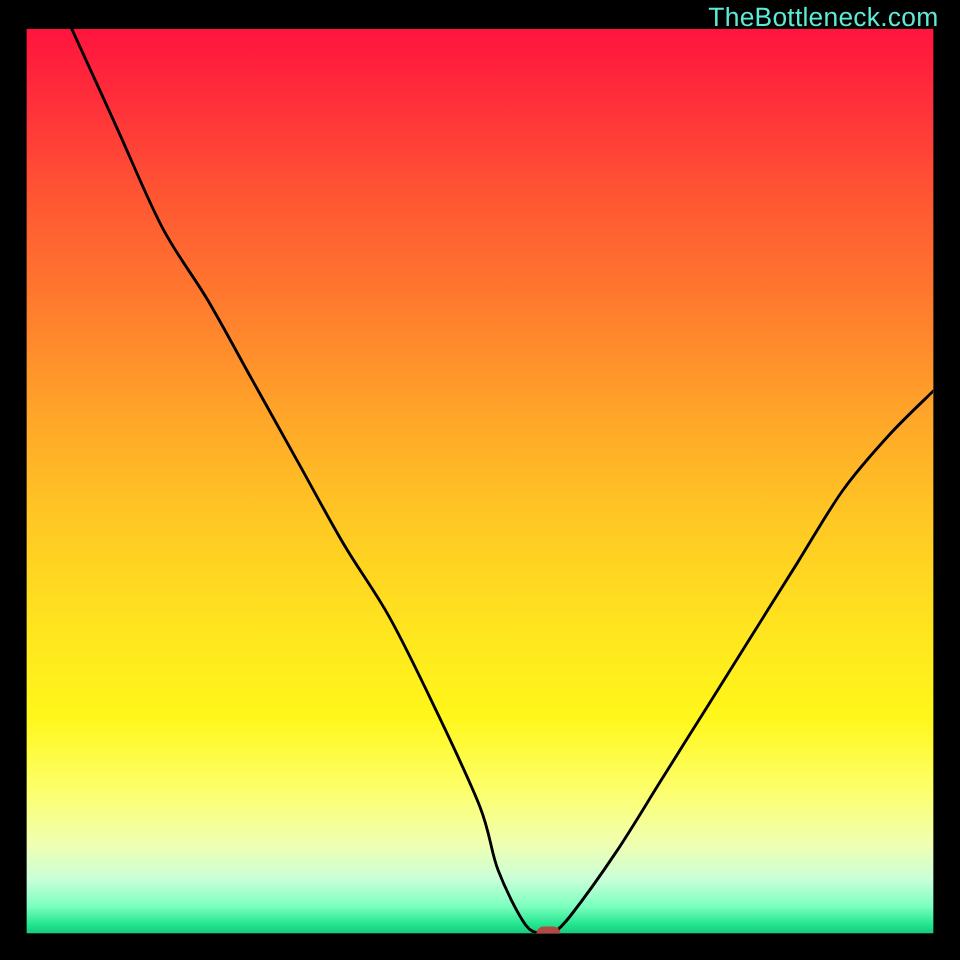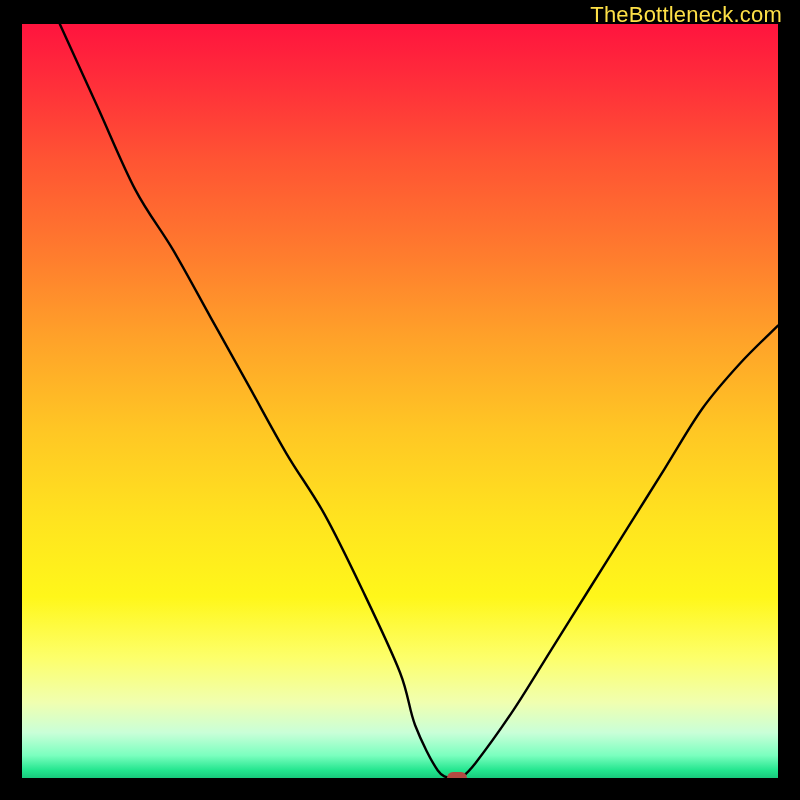--- a/index.html
+++ b/index.html
@@ -14,21 +14,21 @@
   .frame {
     position: relative;
     width: 800px;
     height: 800px;
     background: #000;
   }
   .watermark {
     position: absolute;
     top: 2px;
     right: 18px;
-    color: #fde047;
+    color: #5eead4;
     font-size: 22px;
     font-weight: 500;
     letter-spacing: 0.2px;
     z-index: 10;
   }
   .plot-area {
     position: absolute;
     left: 22px;
     top: 24px;
     width: 756px;

